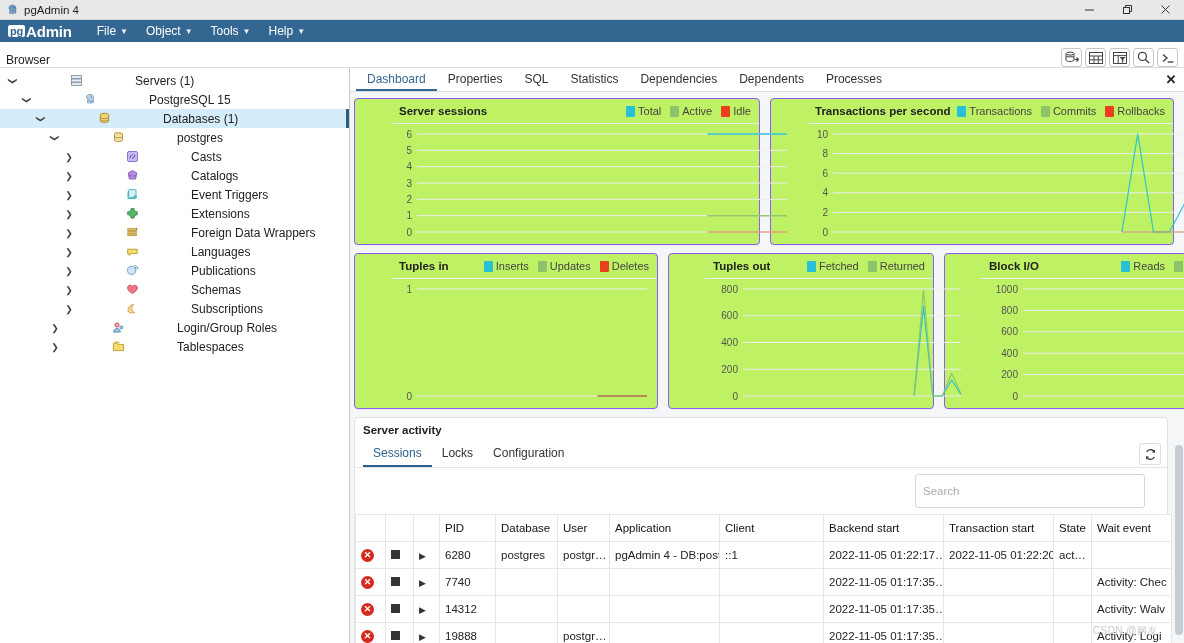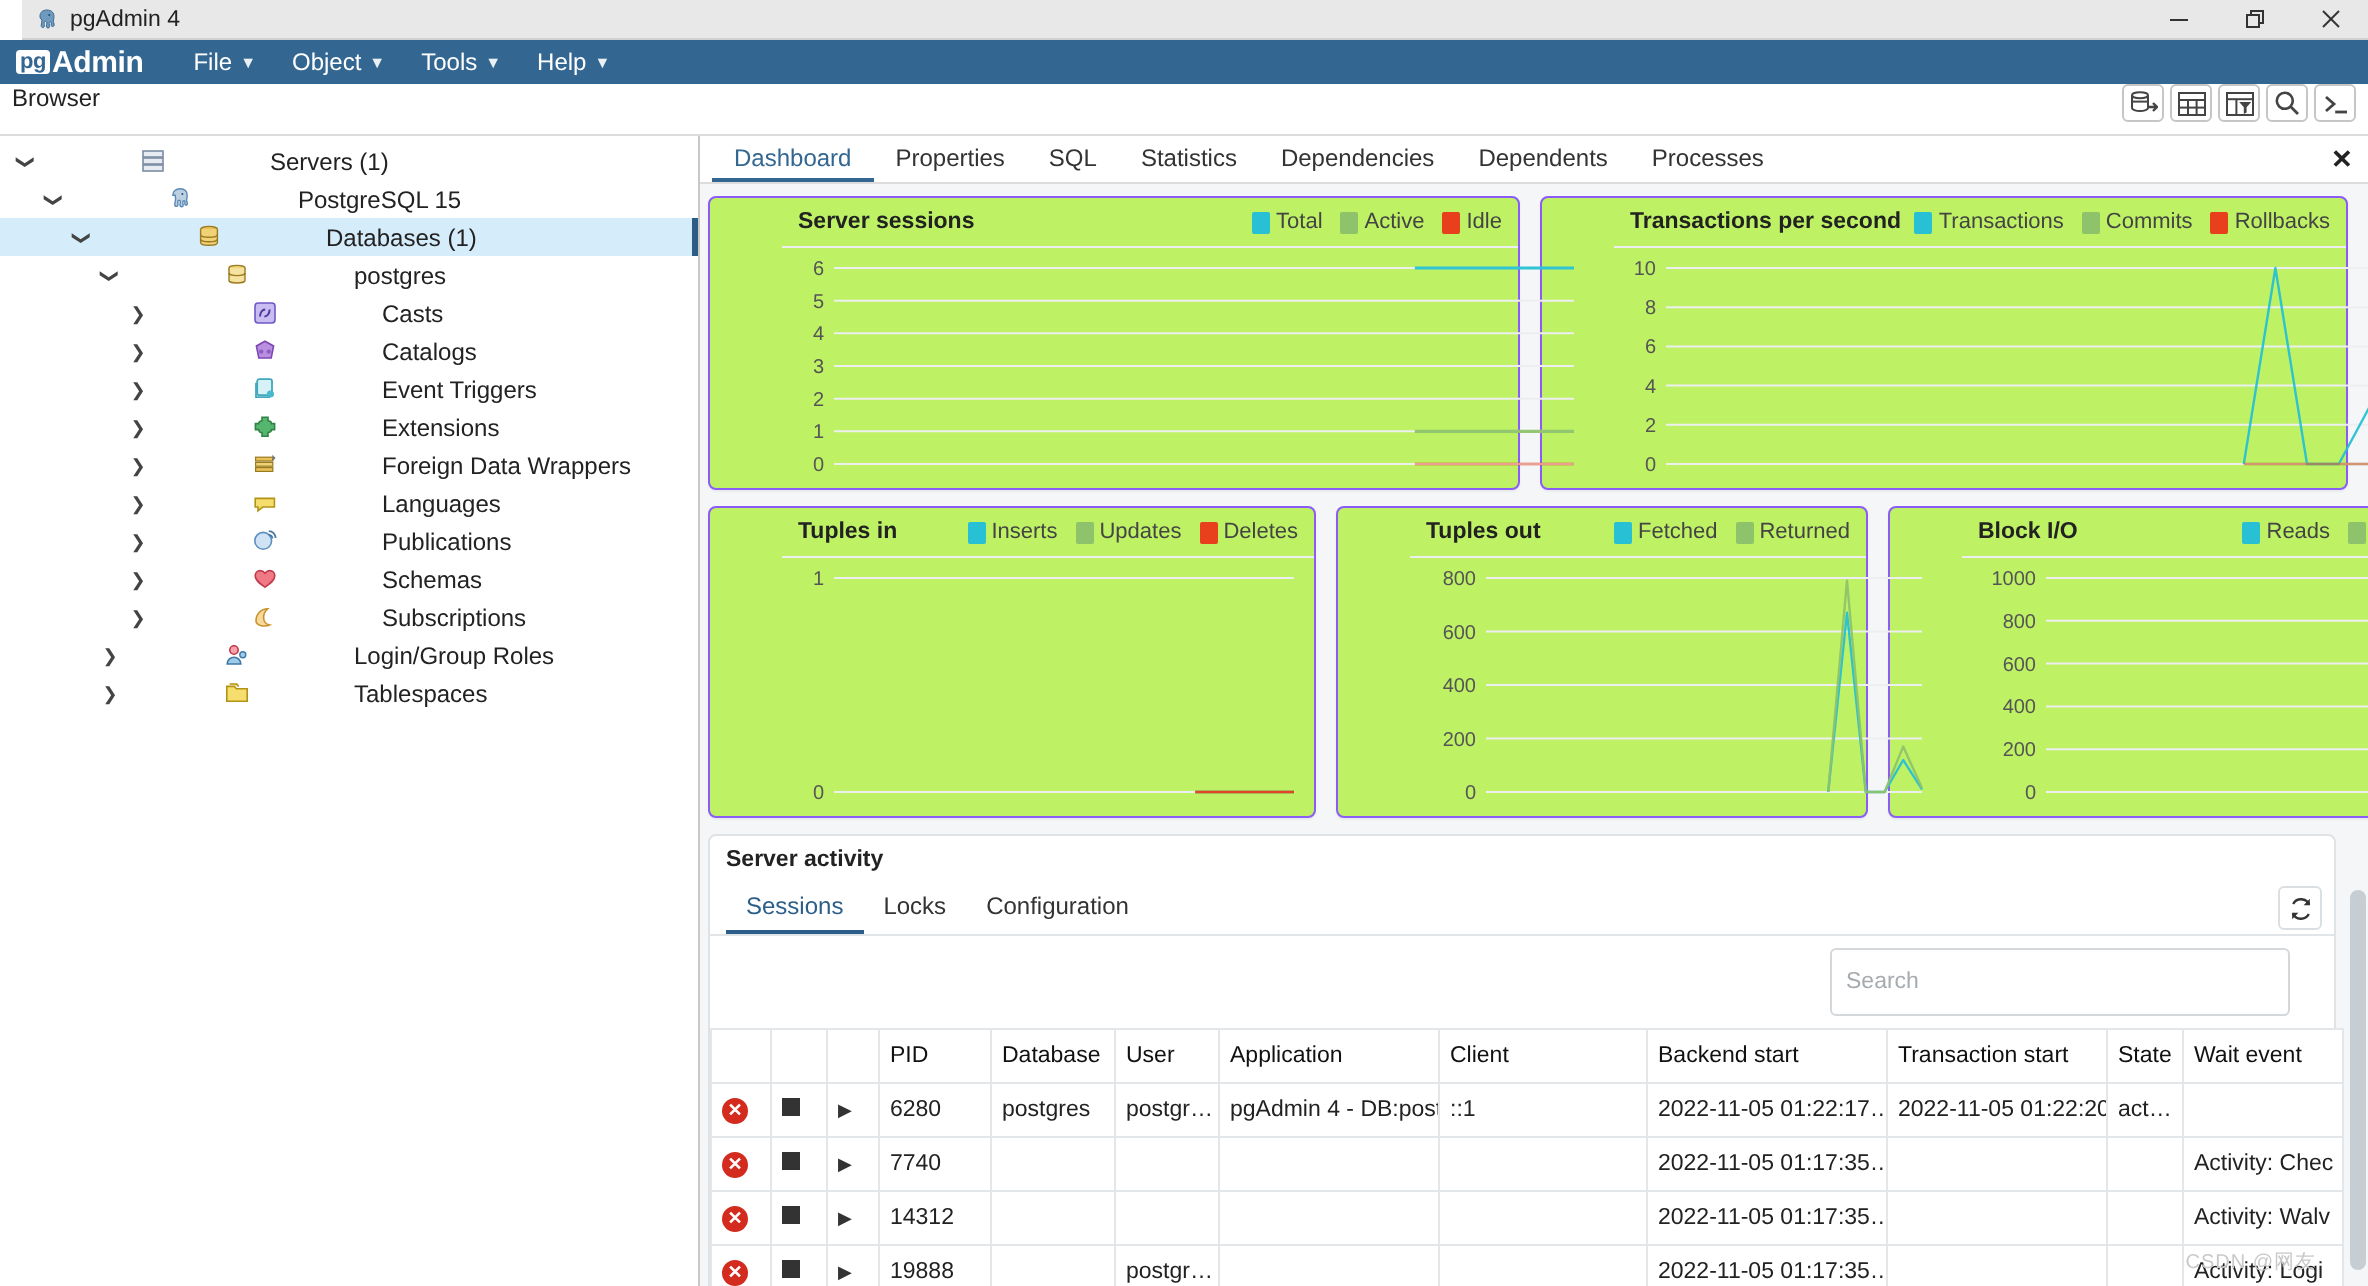--- a/index.html
+++ b/index.html
@@ -8,21 +8,20 @@
     font-family: "Liberation Sans", sans-serif;
     font-size: 12px; color: #222; overflow: hidden;
     background: #fff;
   }
 
   
   .titlebar {
     height: 20px; background: #e8e8e8;
     display: flex; align-items: center;
     border-bottom: 1px solid #d0d0d0;
-    margin-left: 11px;
   }
   .titlebar .tb-icon { margin: 0 5px 0 7px; display: flex; }
   .titlebar .tb-title { font-size: 11.5px; color: #222; }
   .win-btns { margin-left: auto; display: flex; height: 100%; }
   .win-btn {
     width: 38px; height: 100%;
     display: flex; align-items: center; justify-content: center;
     color: #333;
   }
 
@@ -43,21 +42,21 @@
   .menu-item {
     color: #fff; font-size: 12px; padding: 0 9px;
     display: flex; align-items: center; gap: 4px; height: 22px;
   }
   .caret { font-size: 8px; opacity: .9; }
 
   
   .browserbar {
     height: 26px; background: #fff;
     border-bottom: 1px solid #dcdcdc;
-    display: flex; align-items: flex-start; padding: 0 6px;
+    display: flex; align-items: flex-end; padding: 0 6px;
   }
   .browser-label { font-size: 12px; color: #222; }
   .tb-tools { margin-left: auto; display: flex; gap: 3px; align-items: center; }
   .tb-btn {
     width: 21px; height: 19px; border: 1px solid #c6c6c6;
     border-radius: 3px; background: #fff;
     display: flex; align-items: center; justify-content: center;
   }
 
   

